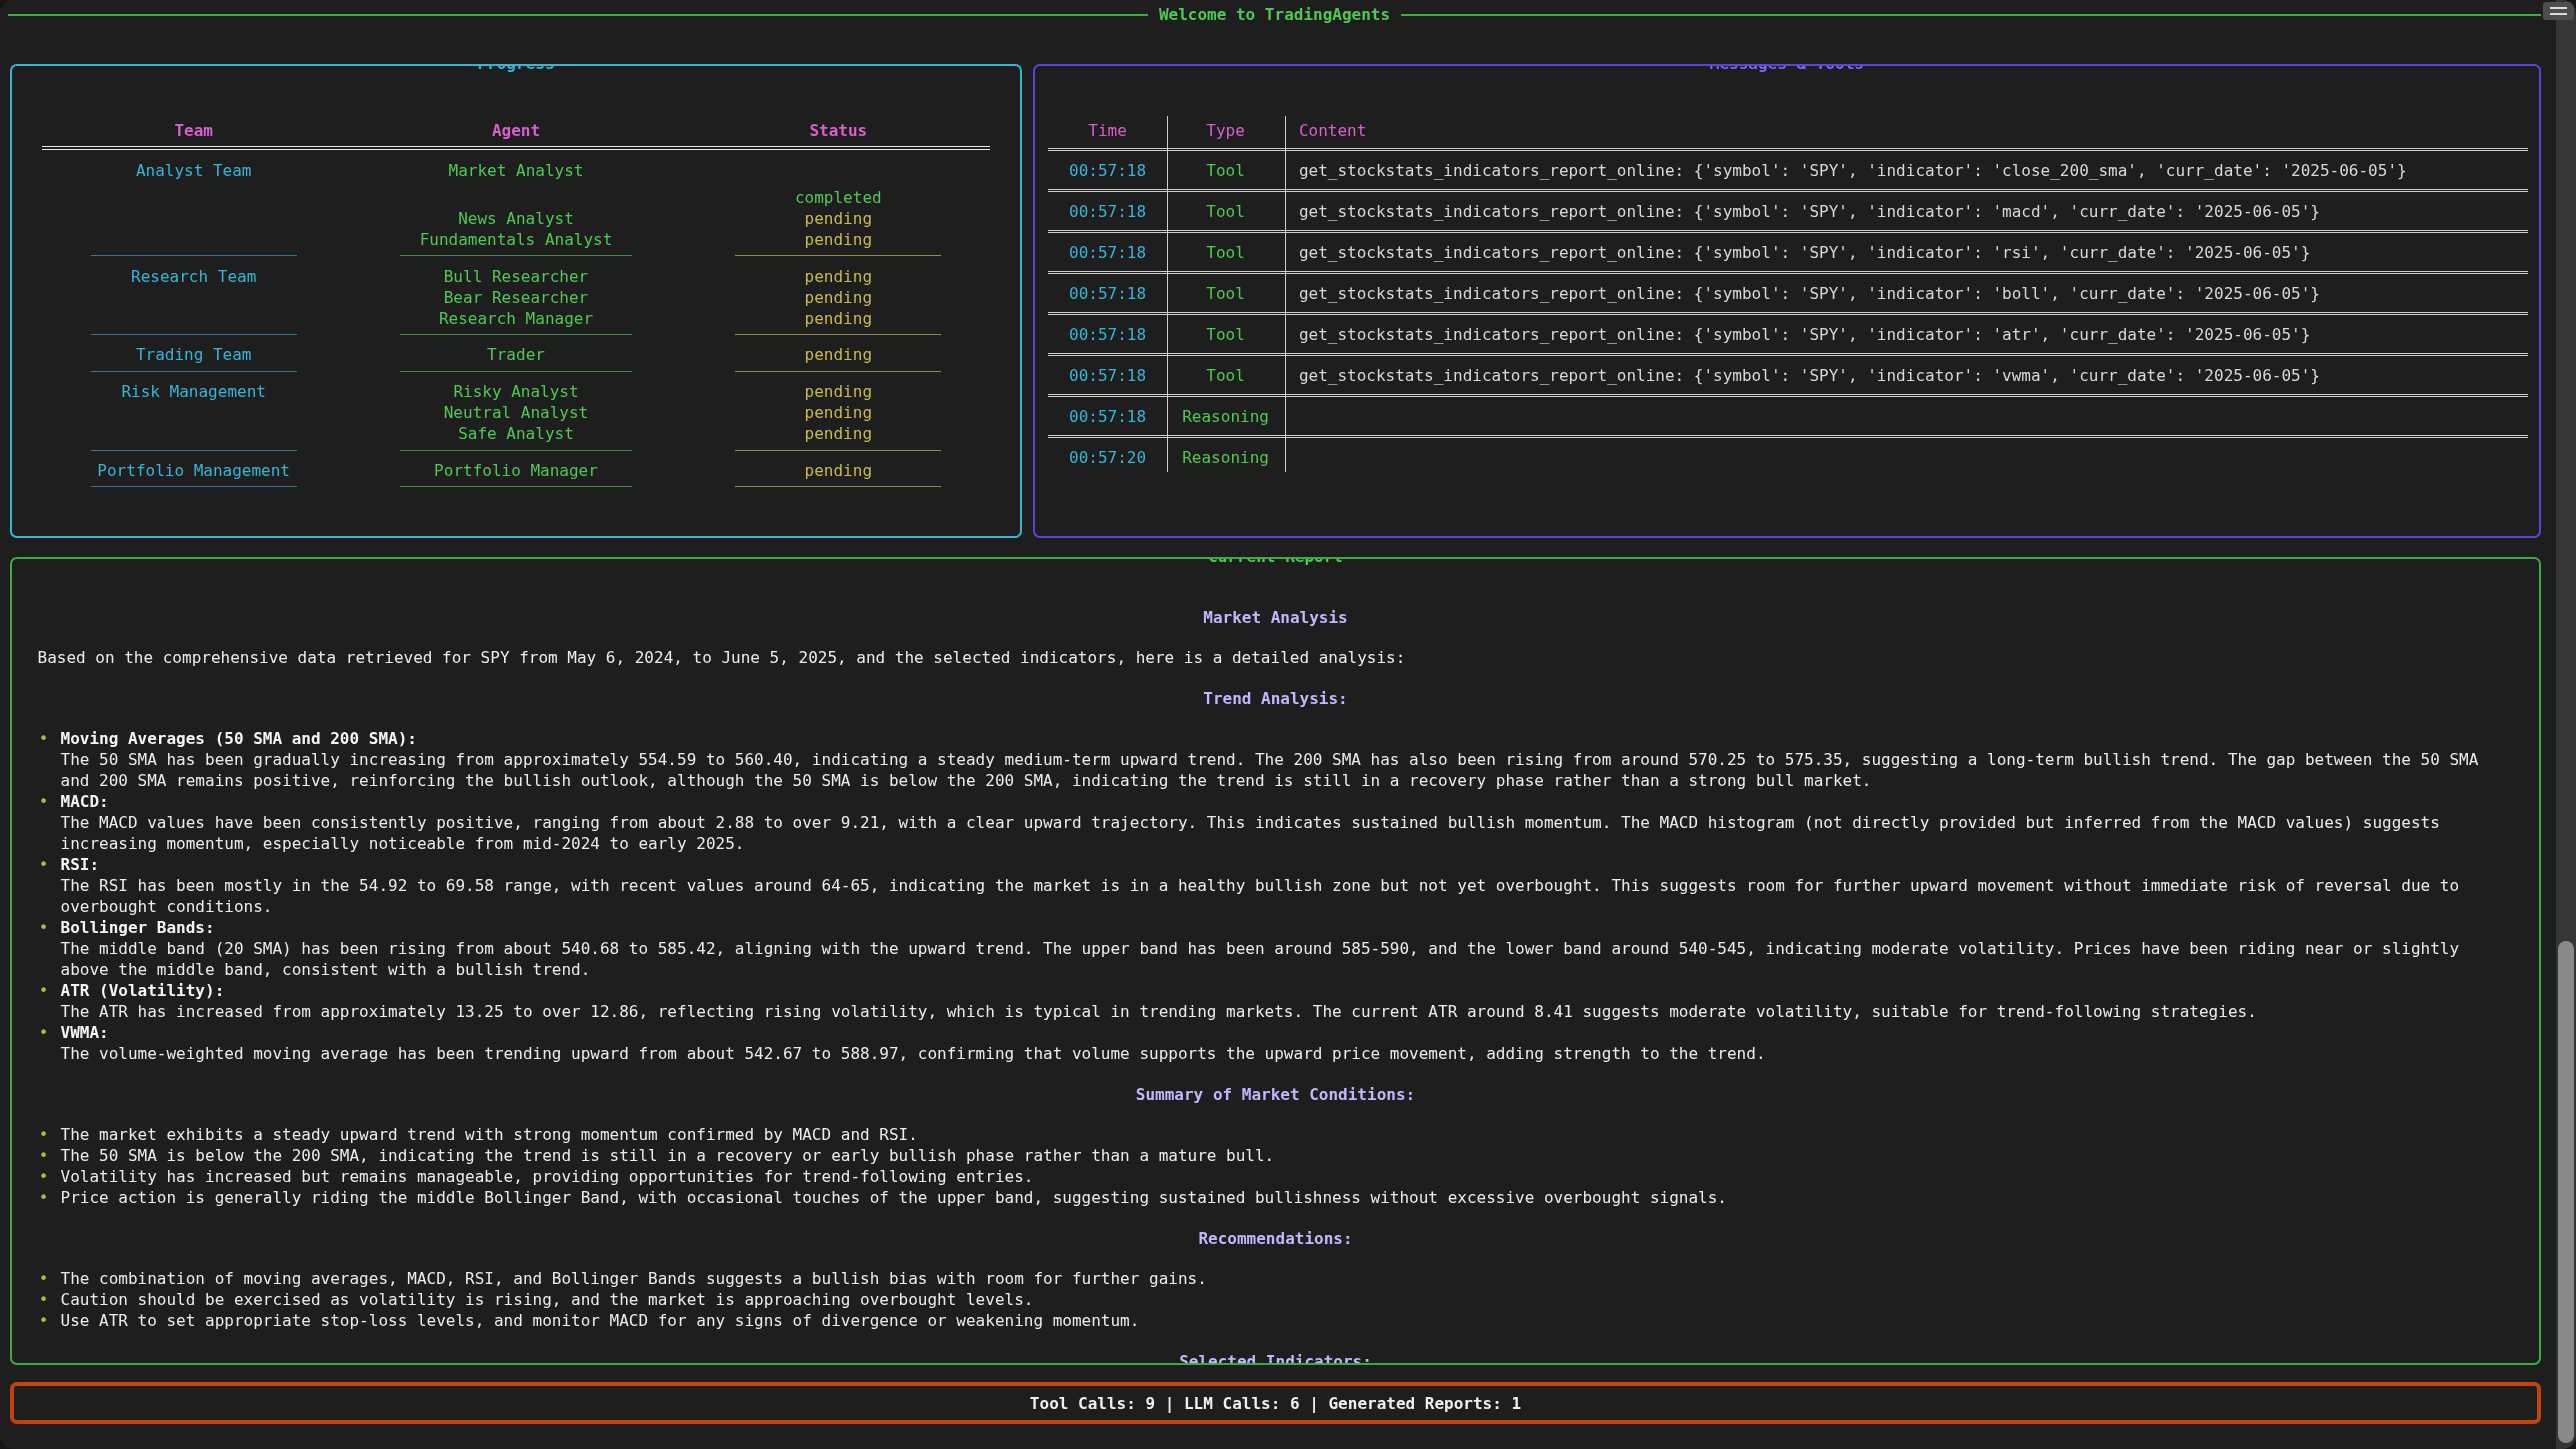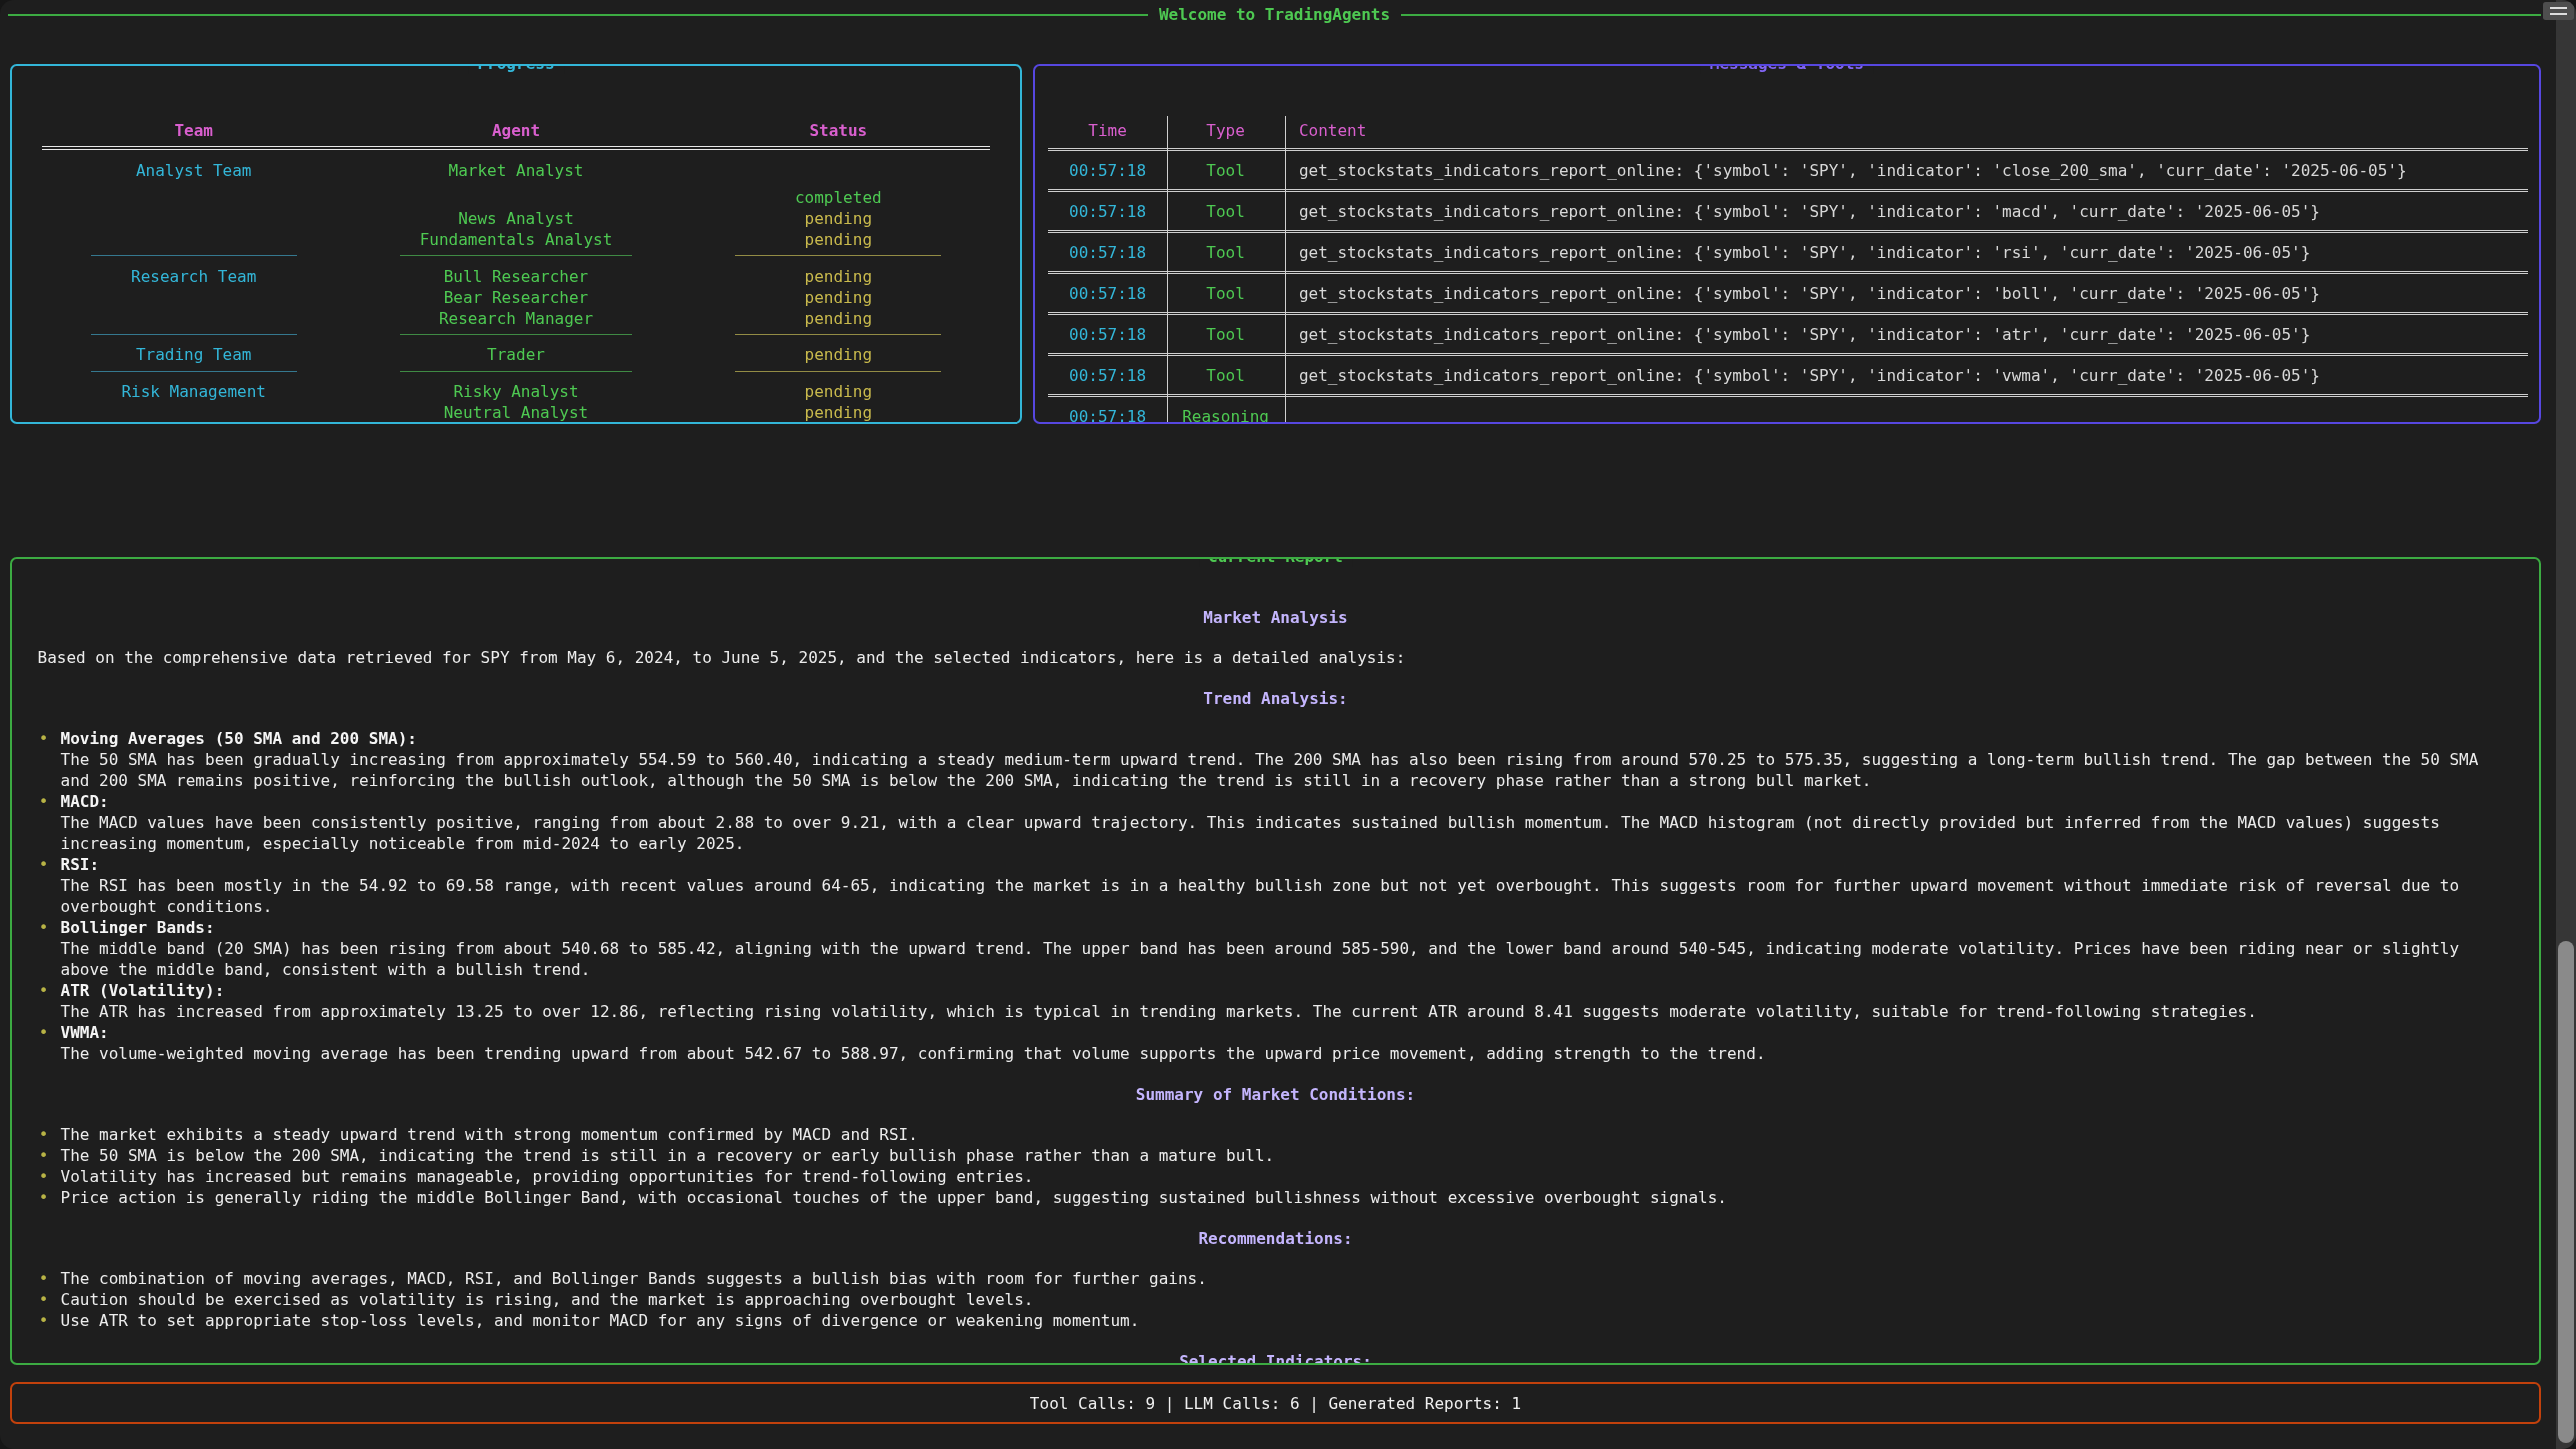--- a/index.html
+++ b/index.html
@@ -27,21 +27,21 @@
     font-size:16px;line-height:21px;color:#e0e0e0;overflow:hidden;border-radius:14px;
   }
   
   .welcome{position:absolute;top:4px;left:8px;right:35px;display:flex;align-items:center;gap:10.7px;}
   .welcome .hline{flex:1;height:0;border-top:2px solid var(--green-border);}
   .welcome .wtitle{color:var(--green);font-weight:bold;white-space:nowrap;}
   
   .panel{border:2px solid;border-radius:6.7px;position:relative;background:var(--bg);}
   .panel-title{position:absolute;top:-12.7px;left:50%;transform:translateX(-50%);
     background:var(--bg);padding:0 9.4px;font-weight:bold;white-space:nowrap;}
-  .top-row{position:absolute;top:64px;left:10px;right:35px;height:360px;display:flex;gap:10.7px;}
+  .top-row{position:absolute;top:64px;left:10px;right:35px;height:474px;display:flex;gap:10.7px;}
   .progress-panel{width:1012px;border-color:var(--cyan);overflow:hidden;}
   .progress-panel .panel-title{color:var(--cyan);}
   .messages-panel{flex:1;border-color:var(--purple);overflow:hidden;}
   .messages-panel .panel-title{color:var(--purple-bright);}
   
   .progress-table{margin:54px 30px 0;}
   .phead,.prow,.psep{display:grid;grid-template-columns:32% 36% 32%;}
   .phead .pcell{color:var(--magenta);font-weight:bold;text-align:center;}
   .phead-sep{border-top:4px double #e8e8e8;margin:5.4px 0 9.4px;}
   .prow .pcell{text-align:center;white-space:nowrap;}
@@ -79,22 +79,22 @@
   .rheading{text-align:center;font-weight:bold;color:#c4b5fd;margin:19.5px 0;}
   .rpara{color:#ececec;margin:19.5px 0;}
   .rlist{margin:19.5px 0;}
   .rbullet{display:flex;}
   .rdot{flex:0 0 23px;color:var(--olive);padding-left:1.3px;}
   .rbody{flex:1;}
   .rtitle{font-weight:bold;color:#f5f5f5;}
   .rtext{color:#ececec;}
   
   .footer{position:absolute;top:1382px;left:10px;right:35px;height:42px;
-    border:2px solid #c2410c;border-radius:6.7px;display:flex;align-items:center;
-    justify-content:center;font-weight:normal;color:#efefef;background:var(--bg);}
+    border:4px solid #c2410c;border-radius:6.7px;display:flex;align-items:center;
+    justify-content:center;font-weight:bold;color:#efefef;background:var(--bg);}
   
   .scroll-track{position:absolute;top:0;right:0;width:20px;height:1449px;background:#363636;}
   .scroll-thumb{position:absolute;top:941px;right:2px;width:16px;height:502px;background:#8a8a8a;border-radius:8px;}
   .menu-icon{position:absolute;top:2px;right:2px;width:31px;height:18px;background:#4e4e4e;
     border-radius:2.7px;display:flex;flex-direction:column;justify-content:center;gap:3.4px;align-items:center;}
   .menu-icon i{display:block;width:17.4px;height:2px;background:#dddddd;}
 </style>
 </head>
 <body>
 

